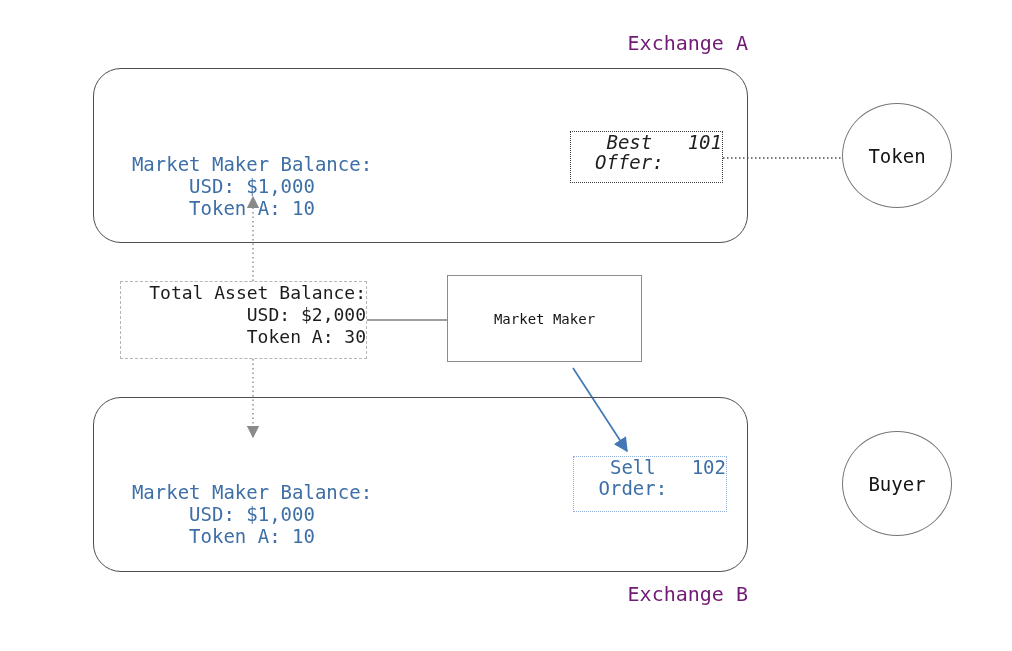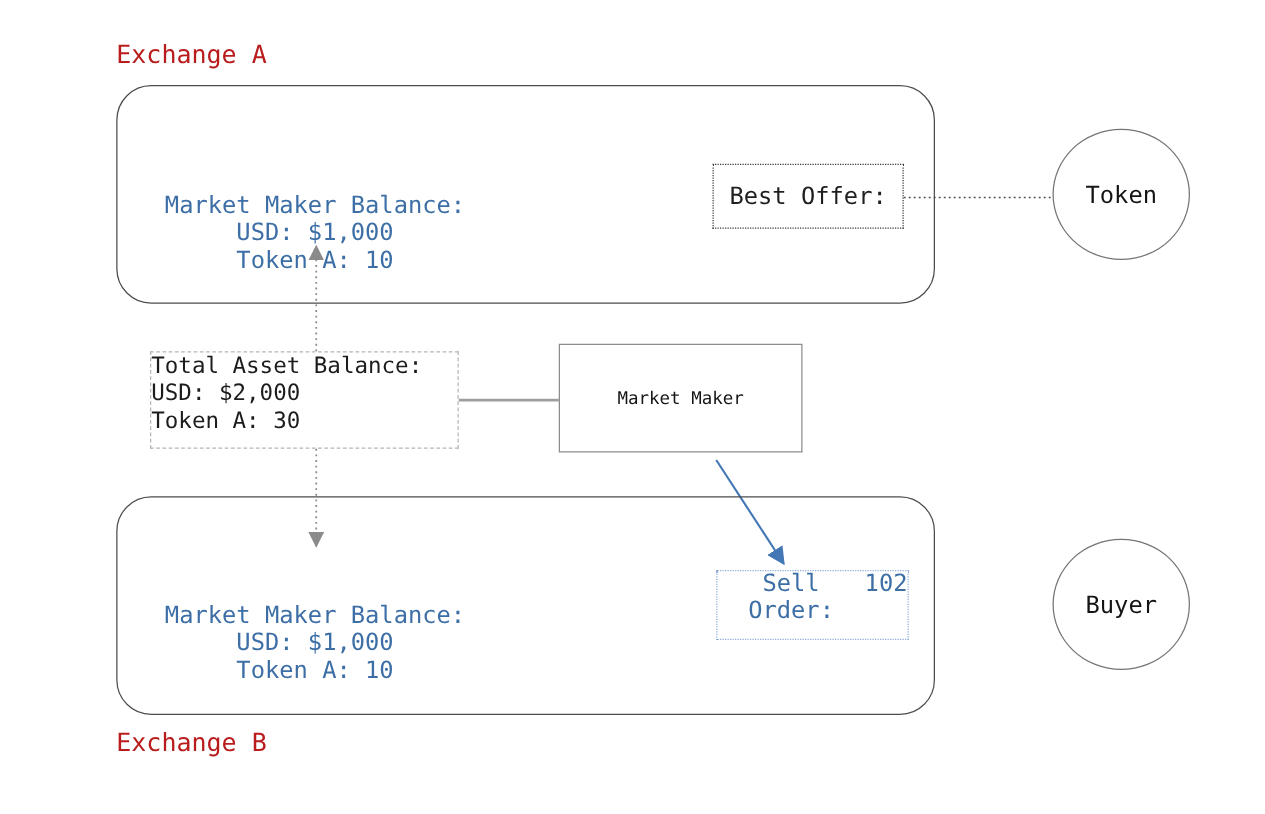--- a/index.html
+++ b/index.html
@@ -21,65 +21,66 @@
   .exchange-box {
     border: 1.6px solid #4d4d4d;
     border-radius: 28px;
     background: transparent;
   }
   #exchange-a-box { left: 93px; top: 68px; width: 655px; height: 175px; }
   #exchange-b-box { left: 93px; top: 397px; width: 655px; height: 175px; }
 
   .exchange-title {
     left: 93px; width: 655px;
-    text-align: left;
+    text-align: right;
     font-size: 20px;
     line-height: 24px;
-    color: #b91c1c;
+    color: #701a75;
   }
   #exchange-a-title { top: 31px; }
   #exchange-b-title { top: 582px; }
 
   
   .balance-block {
     left: 102px; width: 300px;
     text-align: center;
     font-size: 19px;
     line-height: 22px;
     color: #3d6fa6;
     margin-top: 33px;
   }
   #balance-a { top: 120px; }
   #balance-b { top: 448px; }
 
   
   #best-offer-box {
     left: 570px; top: 131px; width: 153px; height: 52px;
     border: 1.6px dotted #3c3c3c;
-    display: flex; flex-direction: column; justify-content: center;
+    display: flex; flex-direction: row; justify-content: center;
     text-align: center;
     font-size: 19px; line-height: 20px;
     color: #1f1f1f;
+    font-style: italic;
   }
 
   
   #sell-order-box {
     left: 573px; top: 456px; width: 154px; height: 56px;
     border: 1.6px dotted #8fb0da;
     display: flex; flex-direction: row; justify-content: center;
     text-align: center;
     font-size: 19px; line-height: 21px;
     color: #3d6fa6;
   }
 
   
   #total-asset-box {
     left: 120px; top: 281px; width: 247px; height: 78px;
     border: 1.6px dashed #b5b5b5;
-    text-align: left;
+    text-align: right;
     font-size: 18px; line-height: 22px;
     padding-top: 0;
     color: #1c1c1c;
   }
 
   
   #market-maker-box {
     left: 447px; top: 275px; width: 195px; height: 87px;
     border: 1.6px solid #8c8c8c;
     display: flex; align-items: center; justify-content: center;
@@ -139,20 +140,21 @@
   <div class="abs exchange-box" id="exchange-a-box"></div>
 
   <div class="abs balance-block" id="balance-a">
     <div>Market Maker Balance:</div>
     <div>USD: $1,000</div>
     <div>Token A: 10</div>
   </div>
 
   <div class="abs" id="best-offer-box">
     <div>Best Offer:</div>
+    <div>101</div>
   </div>
 
   <div class="abs actor-circle" id="seller-circle">
     <span>Token</span>
   </div>
 
   <div class="abs" id="total-asset-box">
     <div>Total Asset Balance:</div>
     <div>USD: $2,000</div>
     <div>Token A: 30</div>

